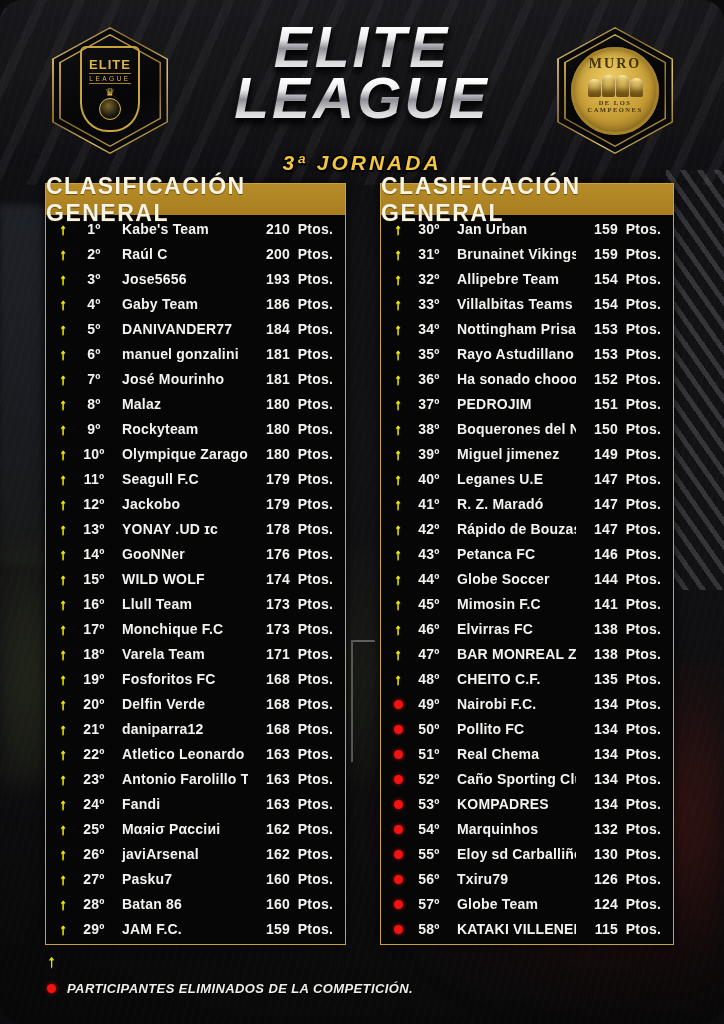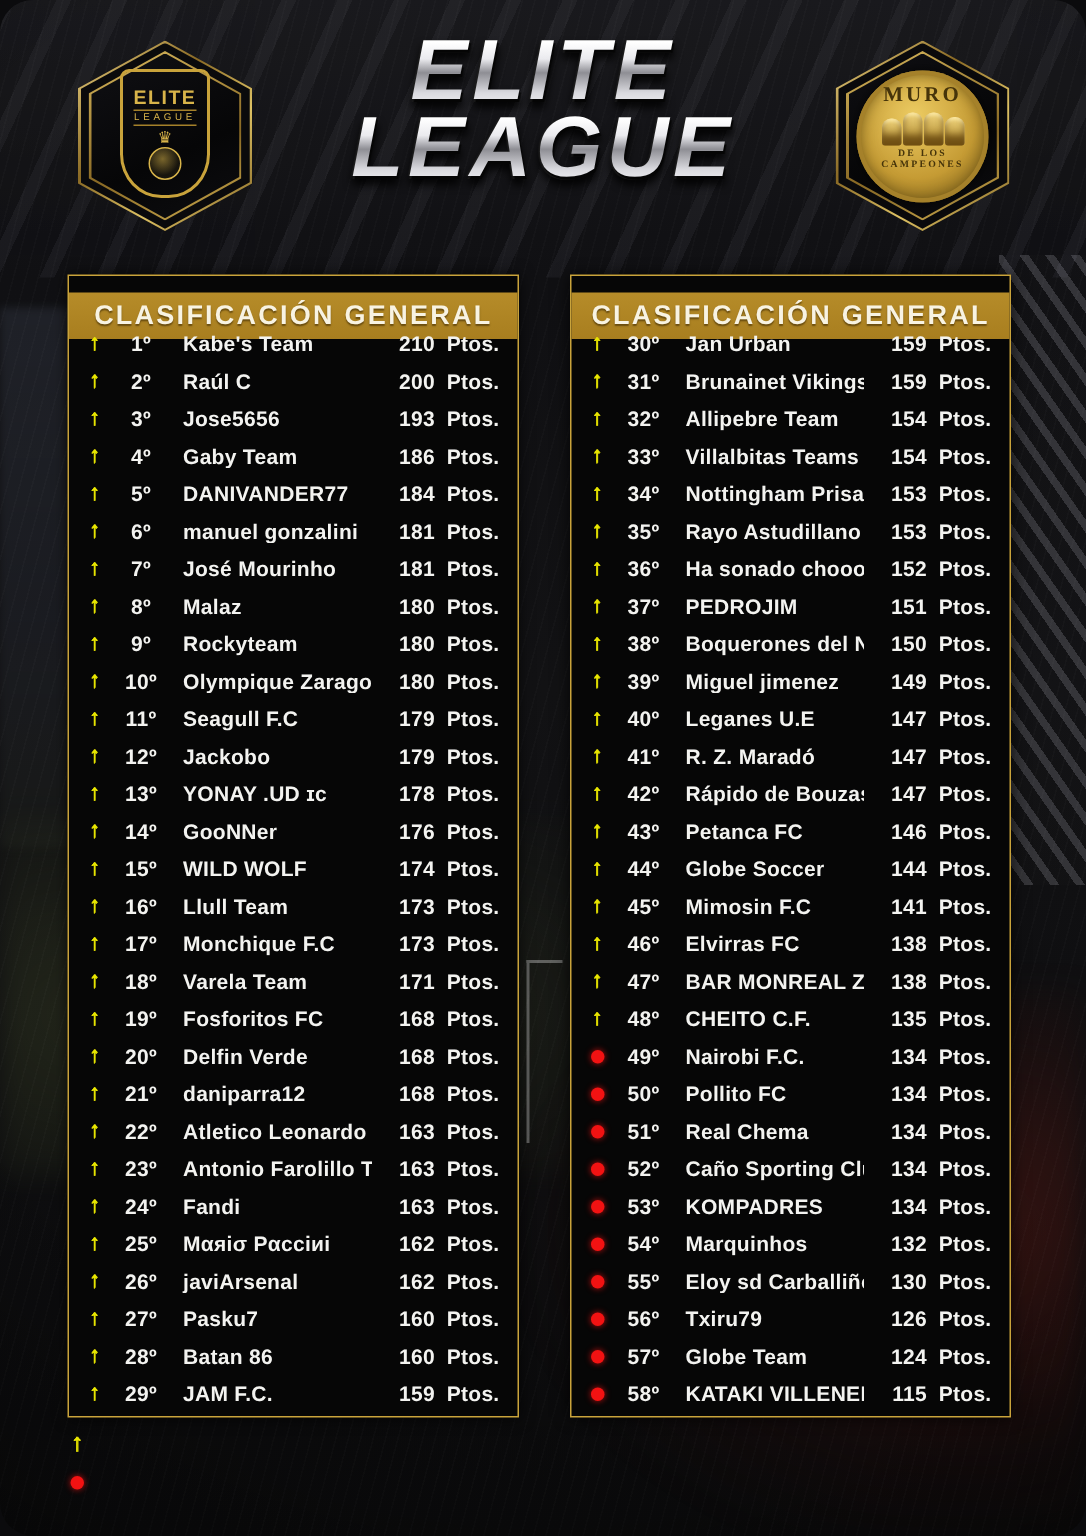--- a/index.html
+++ b/index.html
@@ -69,23 +69,23 @@
   .f1{height:18px}.f2{height:22px}.f3{height:22px}.f4{height:19px}
   .coin-bot{text-align:center;margin-top:2px;color:#46340a;font-family:"Liberation Serif",serif;
       font-weight:bold;font-size:6.5px;letter-spacing:1.5px;}
 
   
   .table{position:absolute;top:183px;height:762px;background:#060606;
       border:1px solid #c9a33b;box-sizing:border-box;box-shadow:0 0 10px rgba(0,0,0,.8);}
   .table-left{left:45px;width:301px;}
   .table-right{left:380px;width:294px;}
   .table-title{height:31px;background:linear-gradient(180deg,#b68c29,#a87e1f);
-      color:#f8f3e2;font-weight:bold;font-size:18px;letter-spacing:1.5px;
+      color:#f8f3e2;font-weight:bold;font-size:23px;letter-spacing:1.5px;
       display:flex;align-items:center;justify-content:center;
-      text-shadow:0 1px 1px rgba(60,40,0,.6);margin-top:11px;}
+      text-shadow:0 1px 1px rgba(60,40,0,.6);}
   .rows{position:absolute;top:32px;bottom:3px;left:3px;right:3px;
       display:grid;grid-template-rows:repeat(29,1fr);}
   .row{display:grid;grid-template-columns:28px 36px 1fr 42px 52px;align-items:center;
       color:#f3f3f0;font-size:14px;font-weight:bold;letter-spacing:.2px;}
   .mark{text-align:center;line-height:1;}
   .mark.up{color:#e9e600;font-size:15px;font-weight:bold;
       text-shadow:.6px 0 0 #e9e600,0 .6px 0 #e9e600;}
   .mark.out::before{content:"";display:inline-block;width:9px;height:9px;border-radius:50%;
       background:#f21212;box-shadow:0 0 4px rgba(242,18,18,.8);}
   .pos{text-align:center;padding-right:2px;}
@@ -144,20 +144,21 @@
         <div class="face f4"></div>
       </div>
       <div class="coin-bot">DE LOS CAMPEONES</div>
     </div>
   </div>
 
   <div class="title-wrap">
     <span class="title-line">ELITE</span>
     <span class="title-line">LEAGUE</span>
     <br>
+    <span class="subtitle">3ª JORNADA</span>
   </div>
 
   <section class="table table-left">
     <div class="table-title">CLASIFICACIÓN GENERAL</div>
     <div class="rows">
         <div class="row">
           <span class="mark up">↑</span>
           <span class="pos">1º</span>
           <span class="team">Kabe's Team</span>
           <span class="pts">210</span>
@@ -570,16 +571,17 @@
         </div>
       </div>
   </section>
 
   <div class="legend">
     <div class="legend-item">
       <span class="mark up">↑</span>
     </div>
     <div class="legend-item">
       <span class="mark out"></span>
+      <span>PARTICIPANTES ELIMINADOS DE LA COMPETICIÓN.</span>
     </div>
   </div>
 
 </div>
 
 </body></html>

